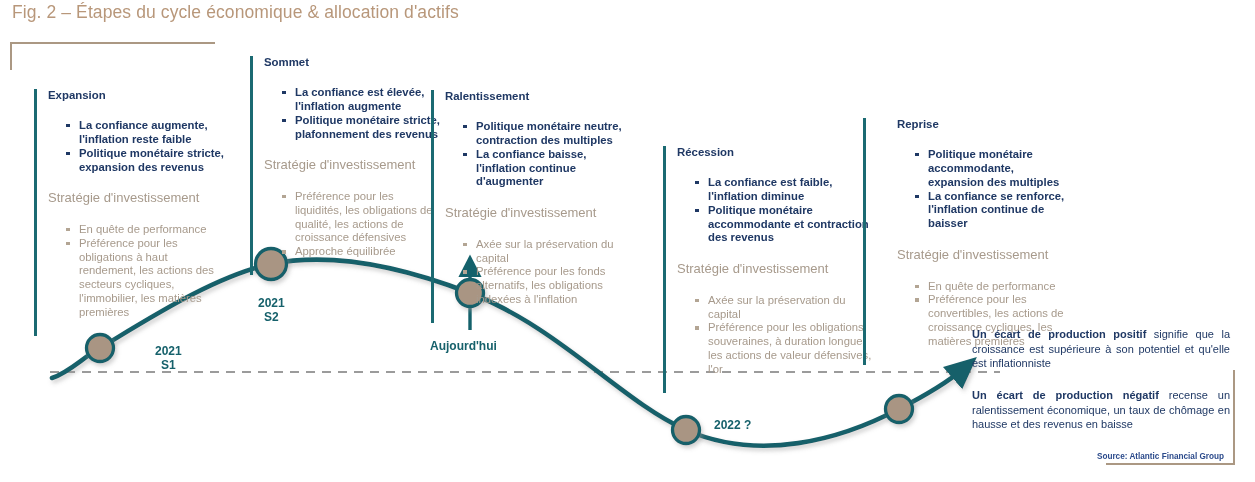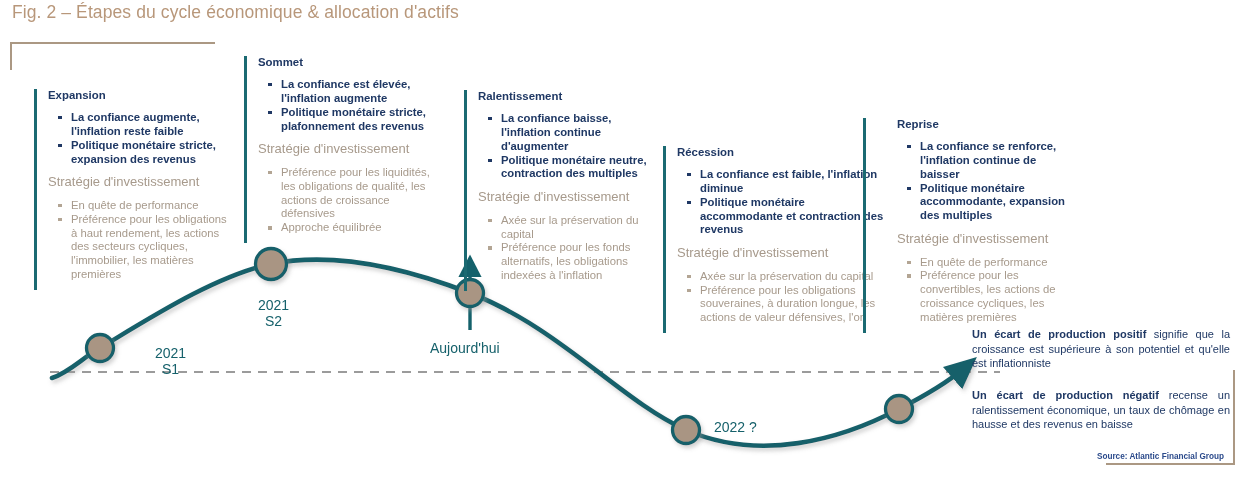--- a/index.html
+++ b/index.html
@@ -57,21 +57,21 @@
   .phase-title {
     font-size: 11.4px;
     font-weight: bold;
     color: #1f3864;
     line-height: 1.22;
     margin-bottom: 1px;
     white-space: nowrap;
   }
   ul.bullets {
     list-style: none;
-    margin: 8px;
+    margin: 16px;
     padding: 0;
   }
   ul.bullets li {
     position: relative;
     padding-left: 15px;
     font-size: 11.3px;
     line-height: 1.23;
     margin-bottom: 0px;
   }
   ul.bullets li::before {
@@ -98,30 +98,30 @@
   }
   
   .grp-secondary li {
     color: #a79a8c;
     font-weight: normal;
   }
   .grp-secondary li::before { background: #b3a594; }
 
   
   #phase-expansion     { left: 34px;  top: 89px;  width: 206px; }
-  #phase-sommet        { left: 244px; top: 56px;  width: 207px; }
-  #phase-ralentissement{ left: 464px; top: 90px;  width: 207px; }
+  #phase-sommet        { left: 250px; top: 56px;  width: 207px; }
+  #phase-ralentissement{ left: 431px; top: 90px;  width: 207px; }
   #phase-recession     { left: 663px; top: 146px; width: 232px; }
   #phase-reprise       { left: 863px; top: 118px; width: 218px; padding-left: 31px; }
 
   
   .cycle-label {
     position: absolute;
-    font-size: 14px;
-    font-weight: normal;
+    font-size: 12px;
+    font-weight: bold;
     color: #16616b;
     line-height: 1.15;
     white-space: nowrap;
   }
   #label-2021s1 { left: 155px; top: 345px; text-align: center; }
   #label-2021s2 { left: 258px; top: 297px; text-align: center; }
   #label-today  { left: 430px; top: 340px; }
   #label-2022   { left: 714px; top: 419px; }
 
   
@@ -221,22 +221,22 @@
     <div class="strategy-head">Stratégie d'investissement</div>
     <ul class="bullets grp-secondary">
       <li>Préférence pour les liquidités, les obligations de qualité, les actions de croissance défensives</li>
       <li>Approche équilibrée</li>
     </ul>
   </div>
 
   <div class="phase" id="phase-ralentissement">
     <div class="phase-title">Ralentissement</div>
     <ul class="bullets grp-primary">
+      <li>Politique monétaire neutre, contraction des multiples</li>
       <li>La confiance baisse, l'inflation continue d'augmenter</li>
-      <li>Politique monétaire neutre, contraction des multiples</li>
     </ul>
     <div class="strategy-head">Stratégie d'investissement</div>
     <ul class="bullets grp-secondary">
       <li>Axée sur la préservation du capital</li>
       <li>Préférence pour les fonds alternatifs, les obligations indexées à l'inflation</li>
     </ul>
   </div>
 
   <div class="phase" id="phase-recession">
     <div class="phase-title">Récession</div>
@@ -247,22 +247,22 @@
     <div class="strategy-head">Stratégie d'investissement</div>
     <ul class="bullets grp-secondary">
       <li>Axée sur la préservation du capital</li>
       <li>Préférence pour les obligations souveraines, à duration longue, les actions de valeur défensives, l'or</li>
     </ul>
   </div>
 
   <div class="phase" id="phase-reprise">
     <div class="phase-title">Reprise</div>
     <ul class="bullets grp-primary">
+      <li>Politique monétaire accommodante, expansion des multiples</li>
       <li>La confiance se renforce, l'inflation continue de baisser</li>
-      <li>Politique monétaire accommodante, expansion des multiples</li>
     </ul>
     <div class="strategy-head">Stratégie d'investissement</div>
     <ul class="bullets grp-secondary">
       <li>En quête de performance</li>
       <li>Préférence pour les convertibles, les actions de croissance cycliques, les matières premières</li>
     </ul>
   </div>
 
   <div class="cycle-label" id="label-2021s1">
     <div>2021</div>

